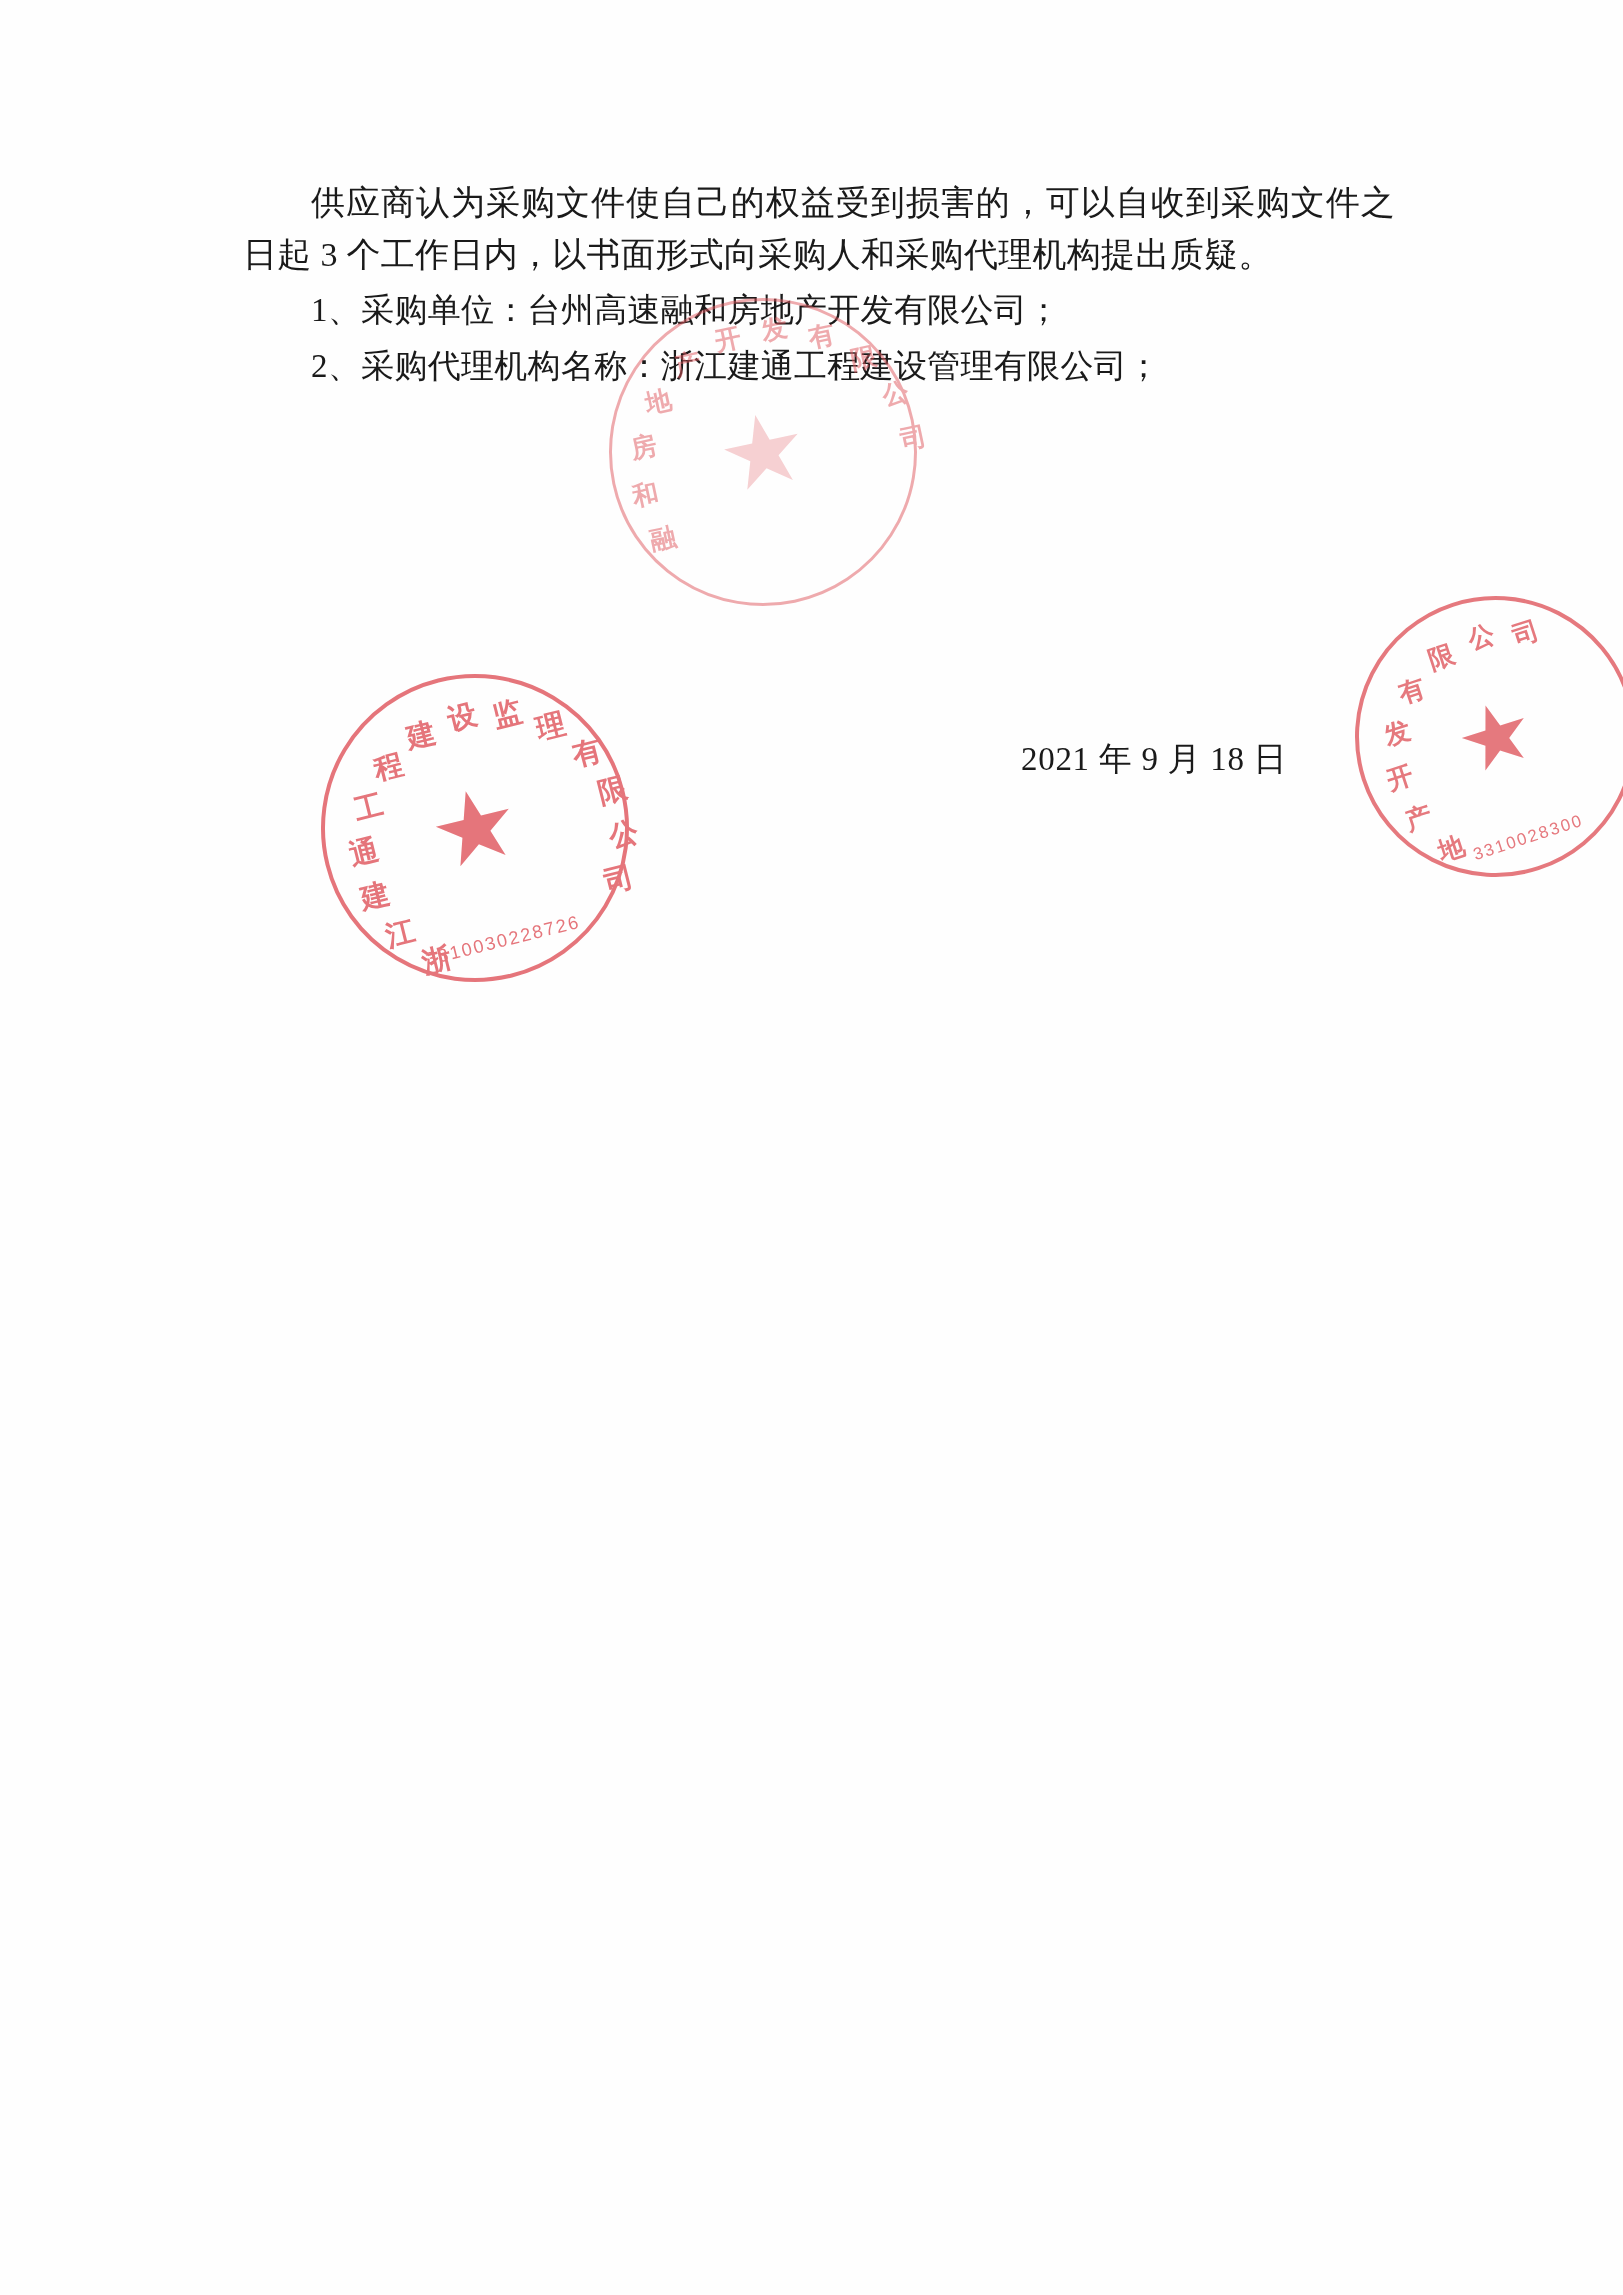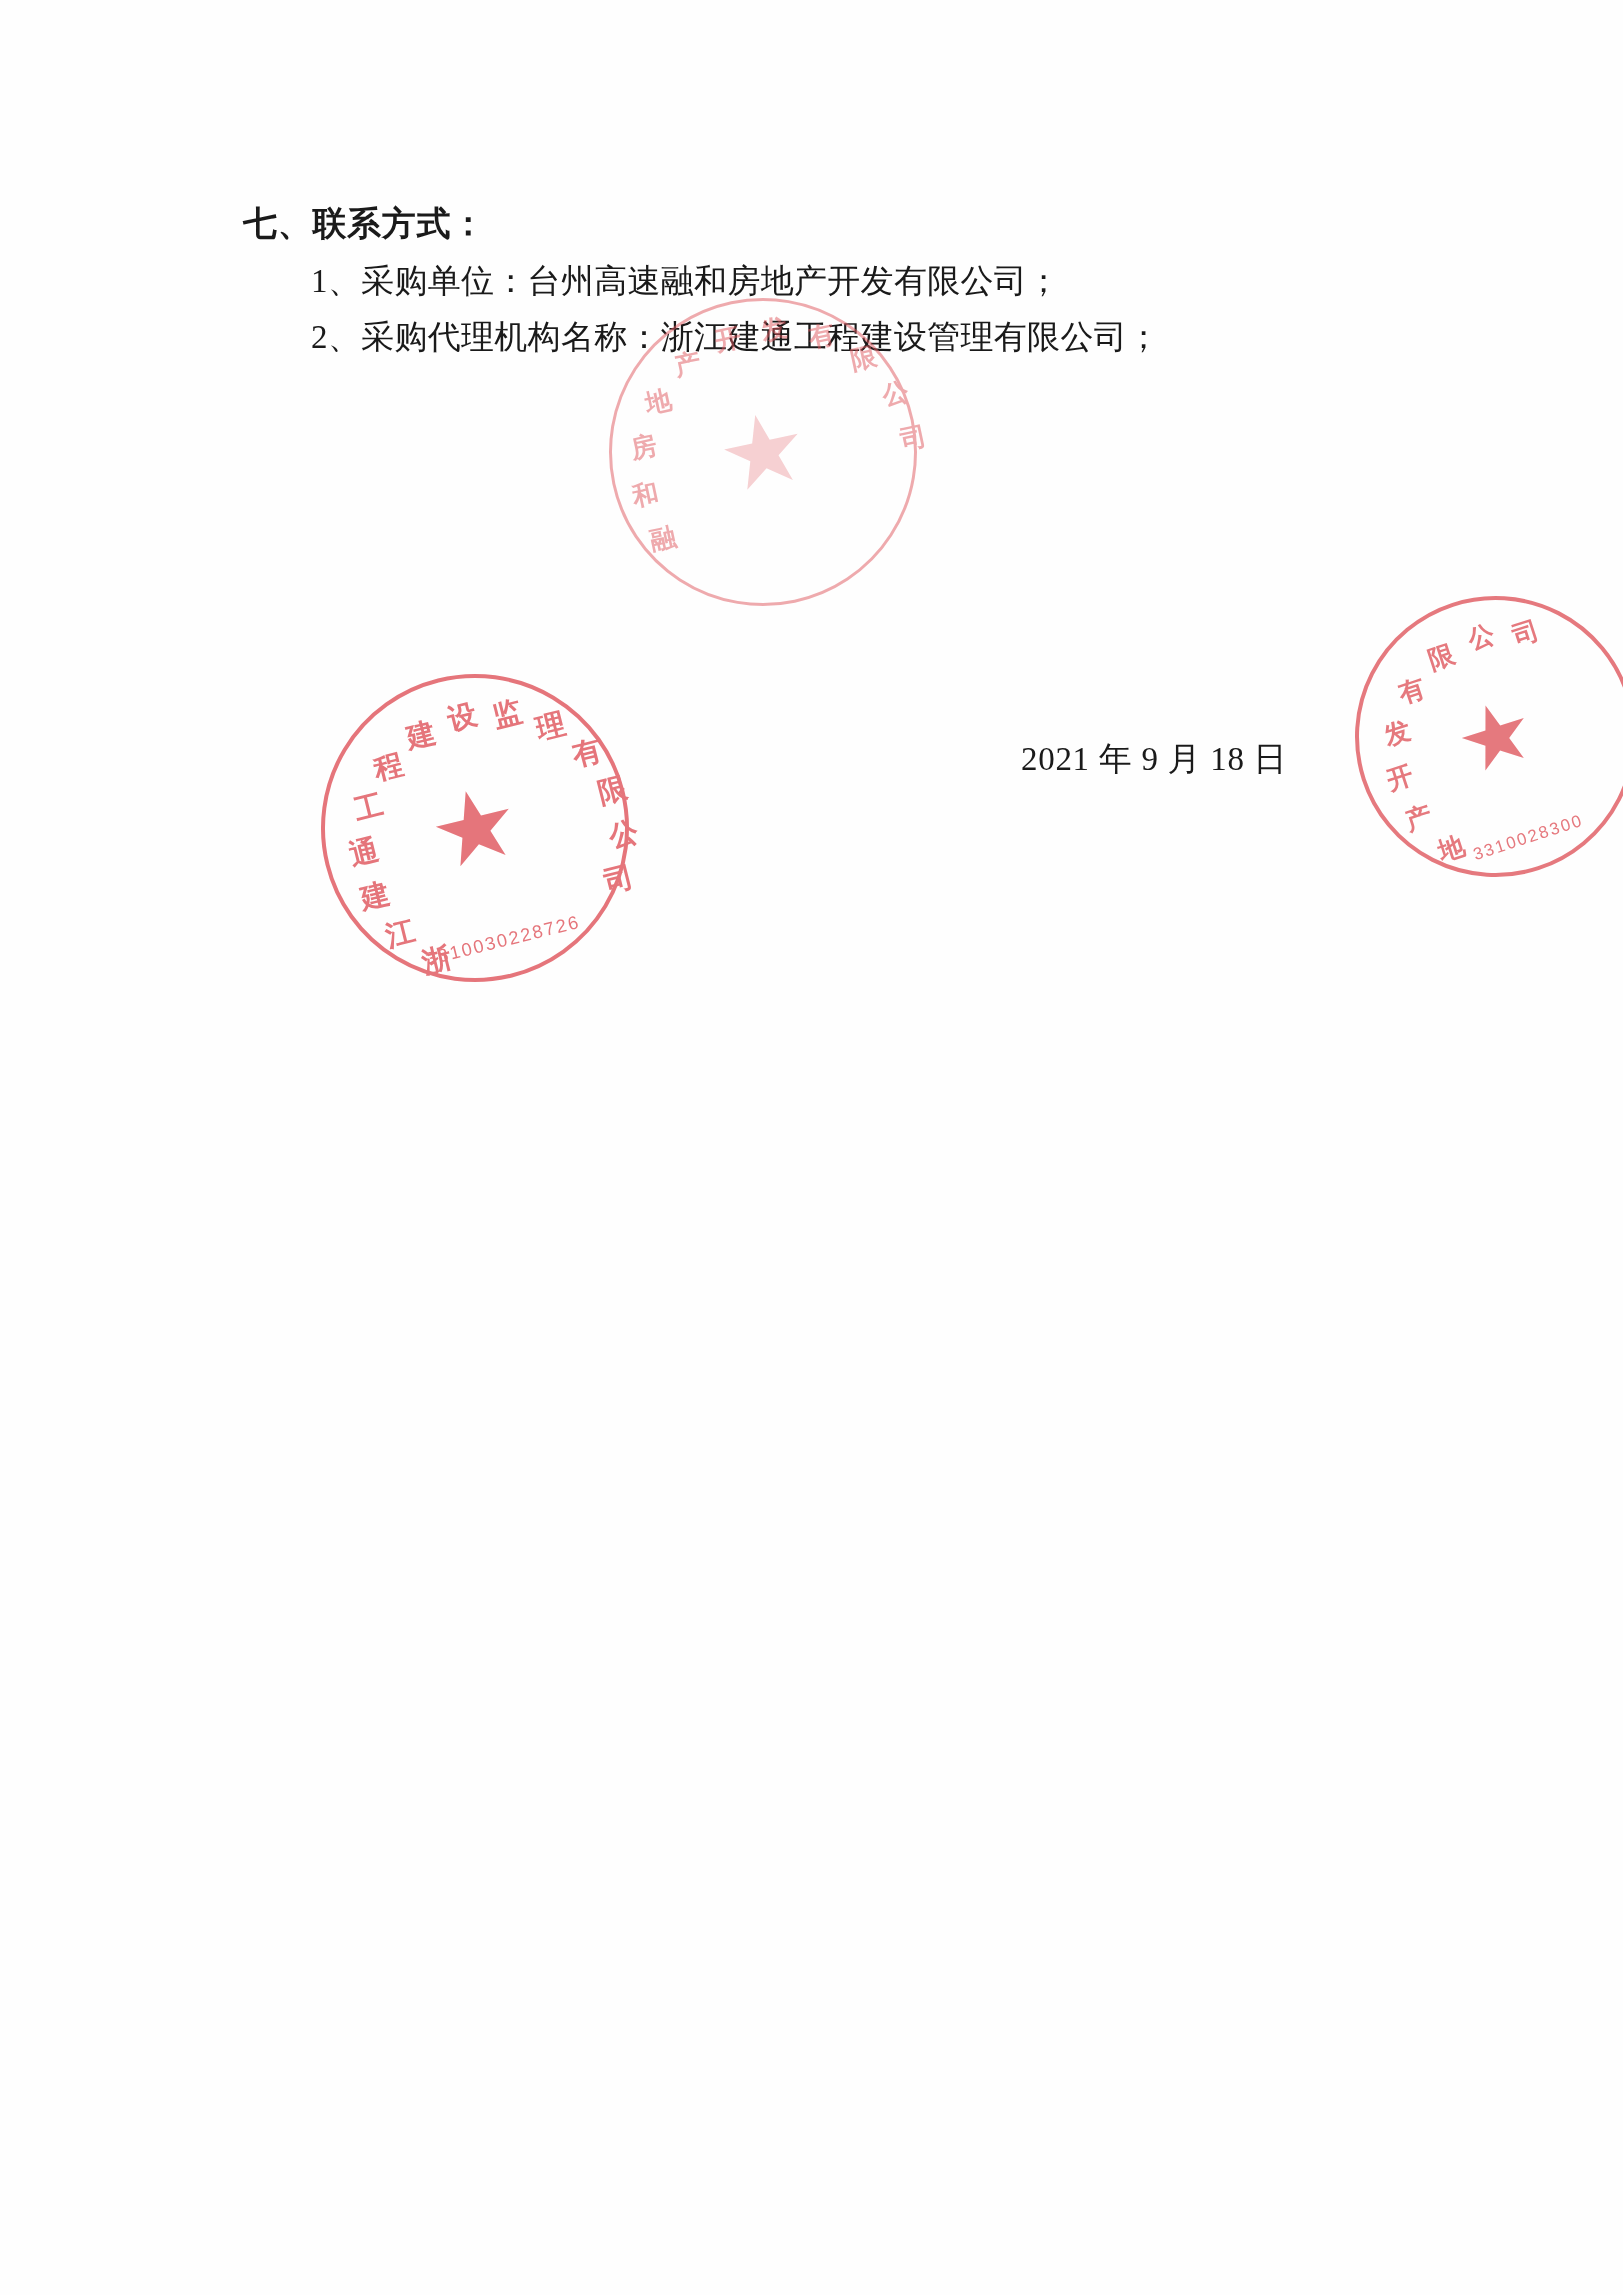--- a/index.html
+++ b/index.html
@@ -138,22 +138,22 @@
   #seal-purchaser-right .seal-star { font-size: 85px; }
   #seal-purchaser-right .seal-code { font-size: 17px; bottom: 23.6px; }
 </style>
 </head>
 <body>
 
 <div class="page">
 
   <div class="content">
 
-
-    <p class="section-title">七、联系方式：</p>
+    <p class="para indent">供应商认为采购文件使自己的权益受到损害的，可以自收到采购文件之日起 3 个工作日内，以书面形式向采购人和采购代理机构提出质疑。</p>
+
 
     <p class="item">1、采购单位：台州高速融和房地产开发有限公司；</p>
     <p class="item">2、采购代理机构名称：浙江建通工程建设管理有限公司；</p>
 
   </div>
 
   <div class="date-line">2021 年 9 月 18 日</div>
 
   <div class="seal" id="seal-purchaser-top">
     <div class="seal-ring"></div>

